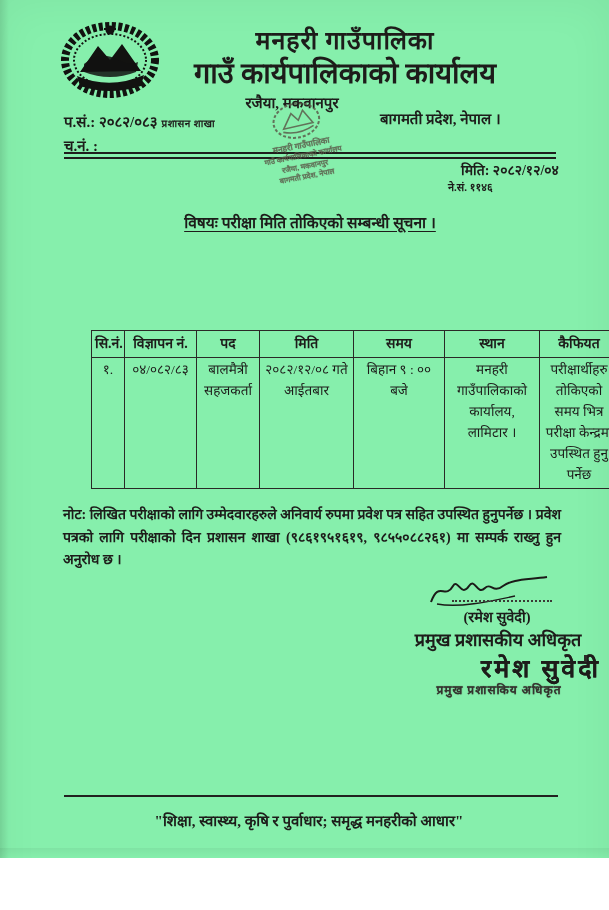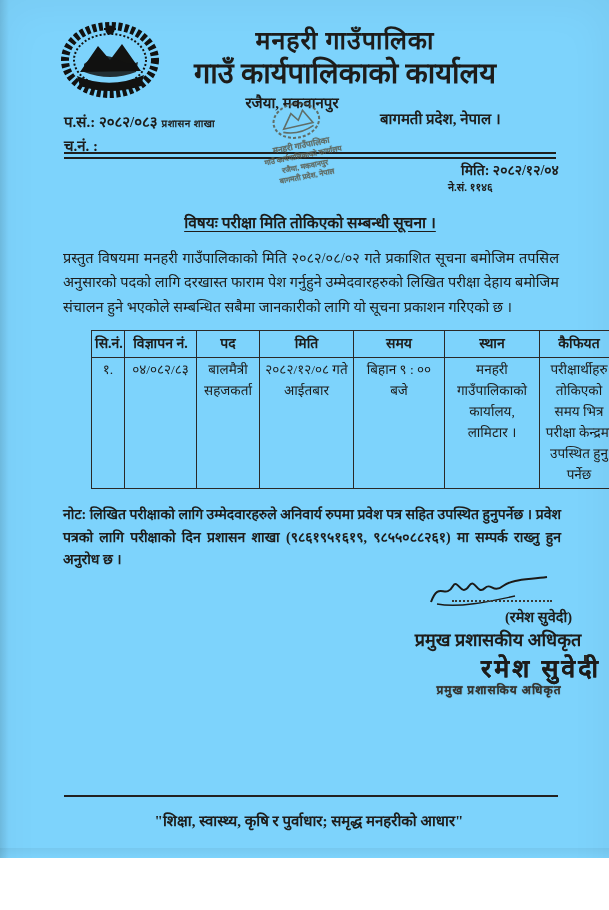--- a/index.html
+++ b/index.html
@@ -6,21 +6,21 @@
   body{
     width:609px;height:910px;
     background:#ffffff;
     font-family:"Liberation Serif","DejaVu Serif",serif;
     color:#1d1c1a;
     position:relative;
     overflow:hidden;
   }
   .scan{
     position:absolute;left:0;top:0;width:609px;height:910px;
-    background:#7dd3fc;
+    background:#86efac;
     box-shadow:inset 0 0 45px rgba(0,0,0,0.05);
   }
   .edge-left{position:absolute;left:0;top:0;width:9px;height:860px;
     background:linear-gradient(to right,rgba(0,0,0,0.10),rgba(0,0,0,0));}
   .edge-bottom{position:absolute;left:0;top:848px;width:609px;height:10px;
     background:linear-gradient(to bottom,rgba(0,0,0,0.05),rgba(0,0,0,0));}
   .cam-strip{position:absolute;left:0;top:858px;width:609px;height:52px;background:#ffffff;}
 
   
   .logo{position:absolute;left:60px;top:20px;width:100px;height:84px;}
@@ -74,21 +74,21 @@
   table.notice td{height:118px;}
   td.deep{padding-top:28px;}
 
   .note{position:absolute;left:63px;top:504px;width:498px;
     font-size:14px;font-weight:bold;line-height:1.62;text-align:justify;}
 
   
   .sig-squiggle{position:absolute;left:425px;top:574px;width:130px;height:36px;}
   .sig-dots{position:absolute;left:452px;top:586px;width:100px;height:14px;
     border-bottom:2px dotted #3a3935;}
-  .sig-name{position:absolute;left:422px;top:606px;width:150px;text-align:right;
+  .sig-name{position:absolute;left:422px;top:606px;width:150px;text-align:center;
     font-size:14.5px;font-weight:bold;}
   .sig-title{position:absolute;left:398px;top:627px;width:200px;text-align:center;
     font-size:18px;font-weight:bold;}
   .sig-stamp-name{position:absolute;left:396px;top:650px;width:205px;text-align:right;
     font-size:25px;font-weight:bold;letter-spacing:3px;
     text-shadow:0 0 0.5px #222;}
   .ink-dot{position:absolute;left:584px;top:655px;width:3px;height:7px;background:#2c2b28;}
   .sig-stamp-title{position:absolute;left:414px;top:681px;width:170px;text-align:center;
     font-size:12px;font-weight:bold;color:#34332e;
     text-shadow:0 0 1px rgba(50,50,45,0.7);letter-spacing:1px;}
@@ -138,21 +138,20 @@
     <div class="s-line">बागमती प्रदेश, नेपाल</div>
   </div>
 
   <div class="miti">मिति: २०८२/१२/०४</div>
   <div class="nesan">ने.सं. ११४६</div>
 
   <div class="subject">
     <span>विषयः परीक्षा मिति तोकिएको सम्बन्धी सूचना ।</span>
   </div>
 
-  <div class="body-para">प्रस्तुत विषयमा मनहरी गाउँपालिकाको मिति २०८२/०८/०२ गते प्रकाशित सूचना बमोजिम तपसिल अनुसारको पदको लागि दरखास्त फाराम पेश गर्नुहुने उम्मेदवारहरुको लिखित परीक्षा देहाय बमोजिम संचालन हुने भएकोले सम्बन्धित सबैमा जानकारीको लागि यो सूचना प्रकाशन गरिएको छ ।</div>
 
   <table class="notice">
     <colgroup>
       <col style="width:33px">
         <col style="width:72px">
         <col style="width:63px">
       <col style="width:94px">
         <col style="width:91px">
         <col style="width:95px">
         <col style="width:79px">

